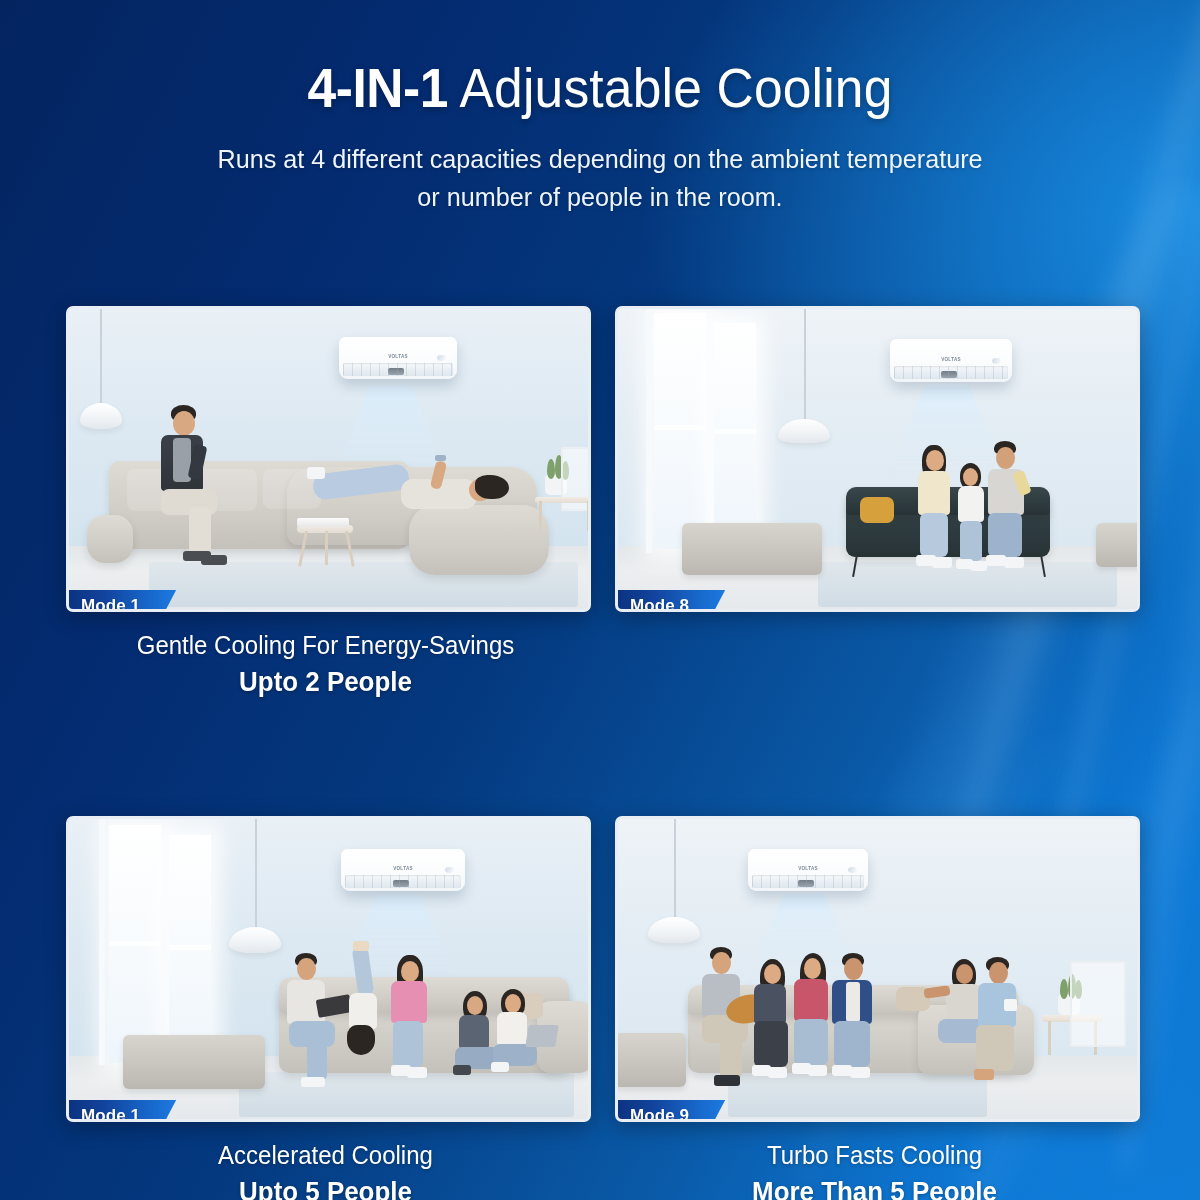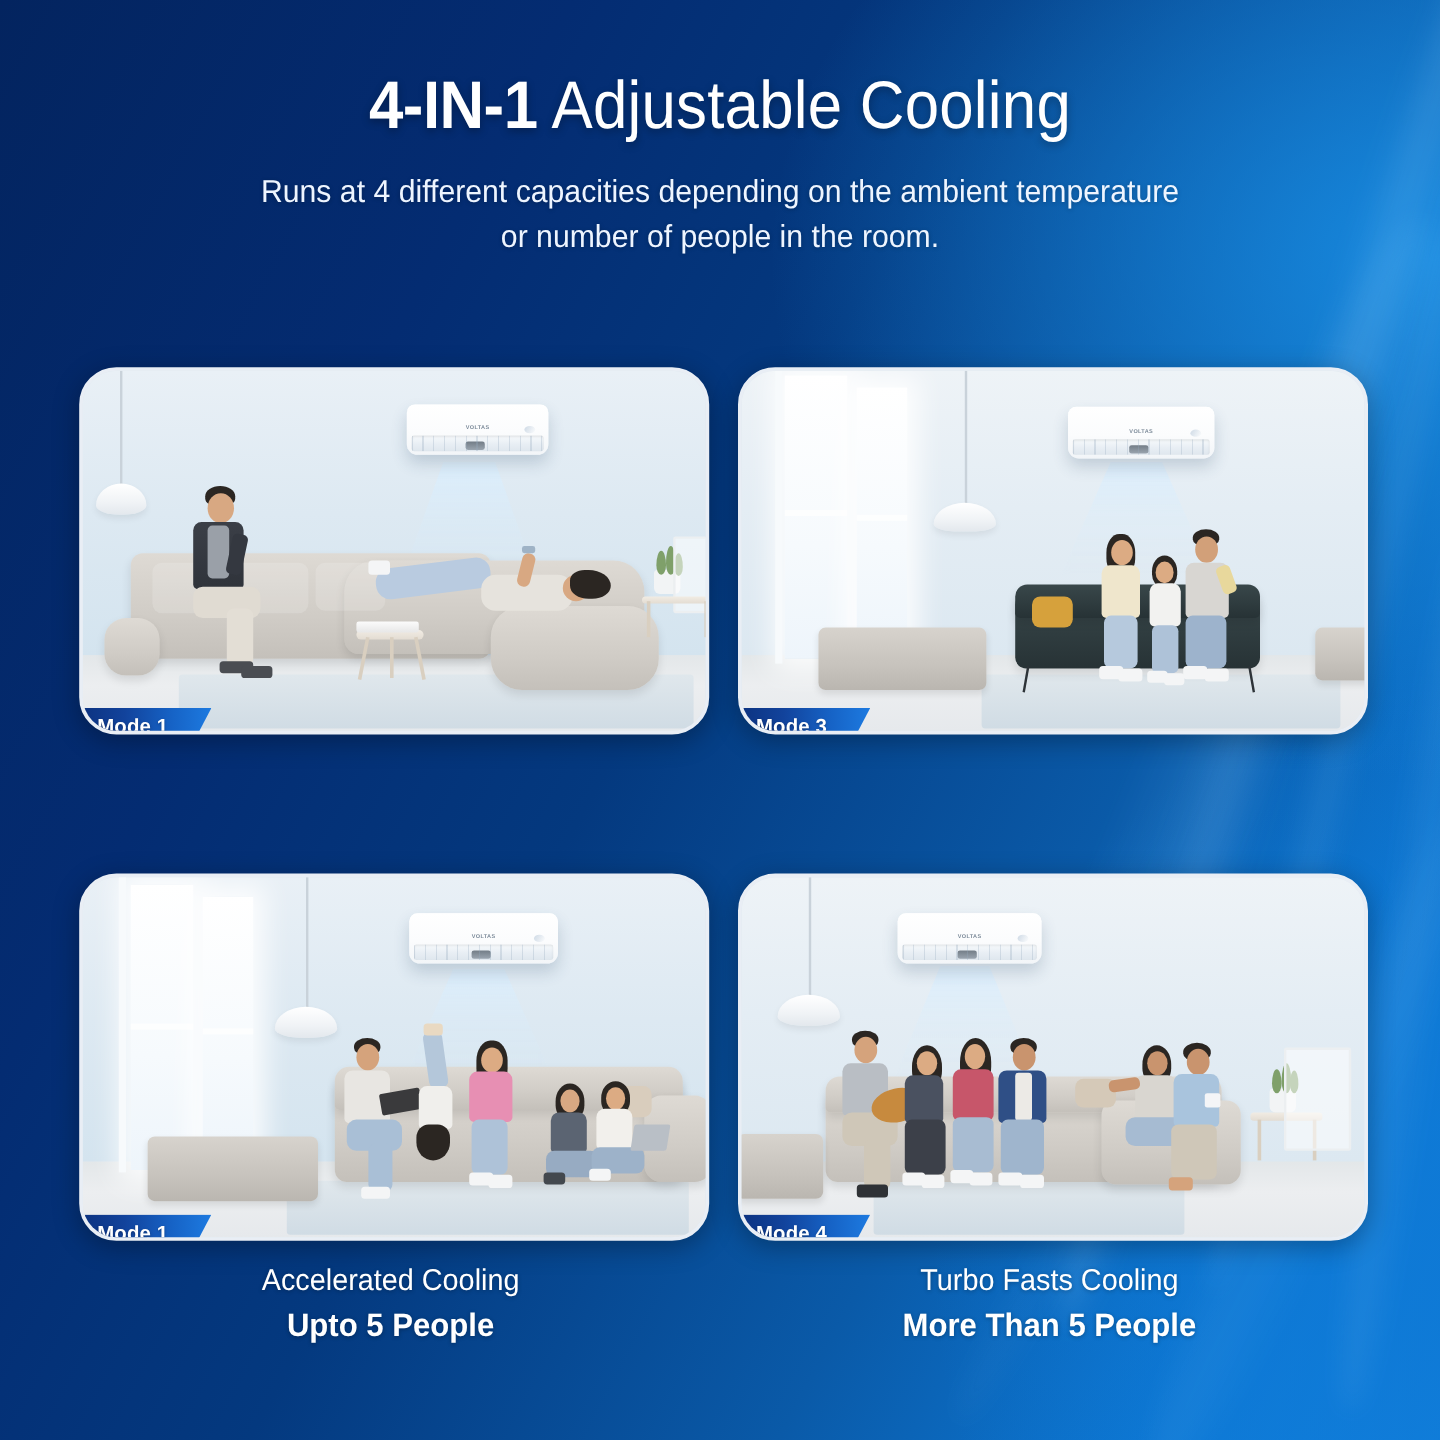--- a/index.html
+++ b/index.html
@@ -45,21 +45,21 @@
   }
 
   
   .grid{position:absolute;left:66px;top:306px;width:1068px;}
   .row{display:flex;justify-content:space-between;}
   .row2{margin-top:116px;}
   .cell{width:519px;}
 
   .card{
     position:relative;width:519px;height:300px;
-    border-radius:31px;border:3px solid #e9eef5;
+    border-radius:7px;border:3px solid #e9eef5;
     background:#dfe8ef;overflow:hidden;
     box-shadow:0 5px 22px rgba(0,0,0,.30);
     text-decoration:underline;
   }
   
   .room{position:absolute;inset:0;overflow:hidden;}
   .wall{position:absolute;left:0;top:0;right:0;height:79%;
     background:linear-gradient(180deg,#eef3f7 0%,#e4edf4 48%,#dce8f1 100%);}
   .wall.bluish{background:linear-gradient(180deg,#e9f0f6 0%,#dde9f2 50%,#d4e4ef 100%);}
   .floor{position:absolute;left:0;right:0;bottom:0;height:21%;
@@ -235,20 +235,24 @@
             <div class="leafy" style="left:478px;top:150px;width:8px;height:20px;"></div>
             <div class="leafy" style="left:486px;top:146px;width:8px;height:24px;"></div>
             <div class="leafy" style="left:493px;top:152px;width:7px;height:19px;"></div>
             <div class="frame" style="left:492px;top:138px;width:28px;height:60px;"></div>
             <div class="table" style="left:466px;top:188px;width:58px;height:6px;"></div>
             <div class="tleg" style="left:470px;top:192px;height:30px;"></div>
             <div class="tleg" style="left:518px;top:192px;height:30px;"></div>
           </div>
           <div class="badge">Mode 1</div>
         </div>
+        <div class="caption">
+          <div class="cap-top">Gentle Cooling For Energy-Savings</div>
+          <div class="cap-bot">Upto 2 People</div>
+        </div>
       </div>
 
       <div class="cell">
         <div class="card">
           <div class="room">
             <div class="wall"></div>
             <div class="floor"></div>
             <div class="rug" style="left:200px;right:20px;"></div>
 
             <div class="win" style="left:36px;top:4px;width:52px;height:236px;">
@@ -299,21 +303,21 @@
               <div class="torso" style="left:4px;top:28px;width:36px;height:46px;background:#d8d6d2;"></div>
               <div class="arm" style="left:32px;top:30px;width:12px;height:24px;background:#e8d89c;transform:rotate(-20deg);"></div>
               <div class="legs" style="left:4px;top:72px;width:34px;height:44px;background:#9db3cc;border-radius:6px;"></div>
               <div class="shoe" style="left:2px;top:114px;width:20px;height:11px;"></div>
               <div class="shoe" style="left:20px;top:116px;width:20px;height:11px;"></div>
             </div>
 
             <div class="ottoman" style="left:64px;top:214px;width:140px;height:52px;"></div>
             <div class="ottoman" style="left:478px;top:214px;width:48px;height:44px;"></div>
           </div>
-          <div class="badge">Mode 3</div>
+          <div class="badge">Mode 8</div>
         </div>
       </div>
     </div>
 
     <div class="row row2">
 
       <div class="cell">
         <div class="card">
           <div class="room">
             <div class="wall bluish"></div>
@@ -472,21 +476,21 @@
 
             <div class="plantpot" style="left:440px;top:176px;width:22px;height:20px;"></div>
             <div class="leafy" style="left:442px;top:160px;width:8px;height:20px;"></div>
             <div class="leafy" style="left:450px;top:155px;width:8px;height:25px;"></div>
             <div class="leafy" style="left:457px;top:161px;width:7px;height:19px;"></div>
             <div class="table" style="left:424px;top:196px;width:60px;height:7px;"></div>
             <div class="tleg" style="left:430px;top:202px;height:34px;"></div>
             <div class="tleg" style="left:476px;top:202px;height:34px;"></div>
             <div class="frame" style="left:452px;top:142px;width:52px;height:82px;"></div>
           </div>
-          <div class="badge">Mode 4</div>
+          <div class="badge">Mode 9</div>
         </div>
         <div class="caption">
           <div class="cap-top">Turbo Fasts Cooling</div>
           <div class="cap-bot">More Than 5 People</div>
         </div>
       </div>
     </div>
   </div>
 </div>
 

